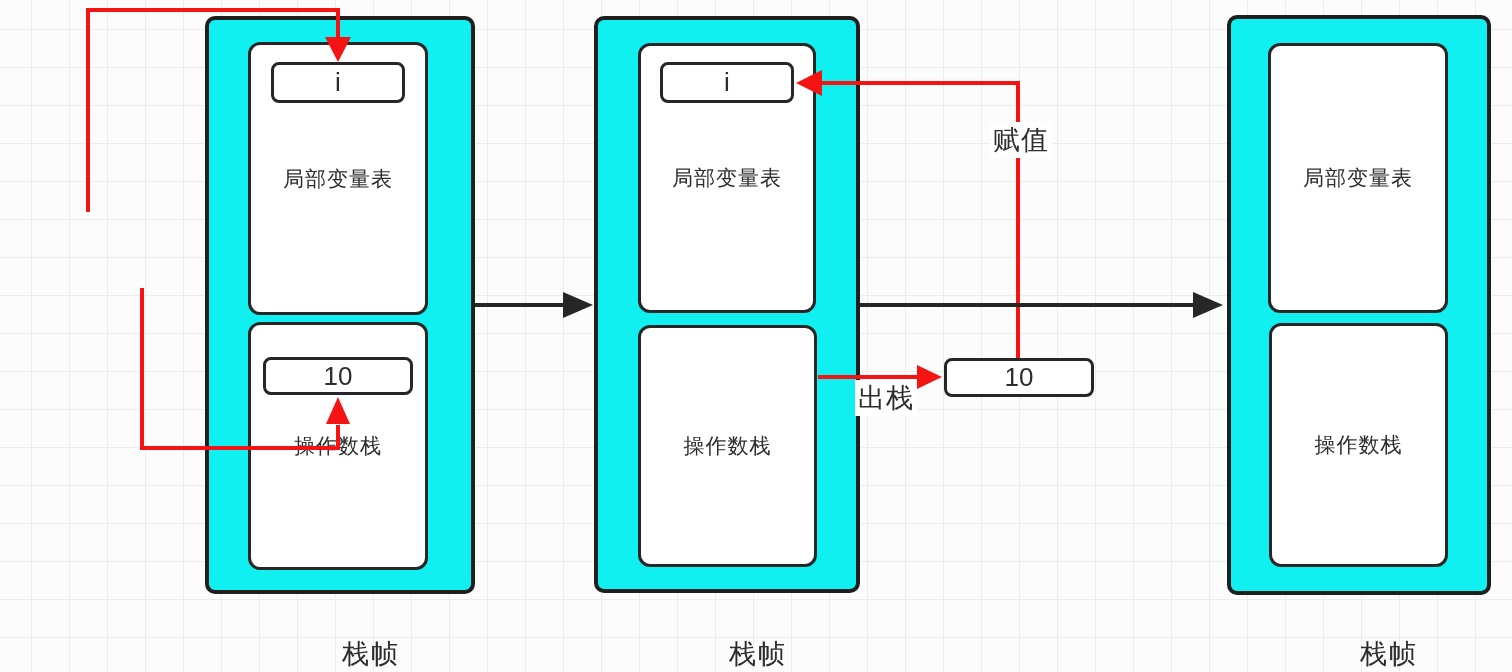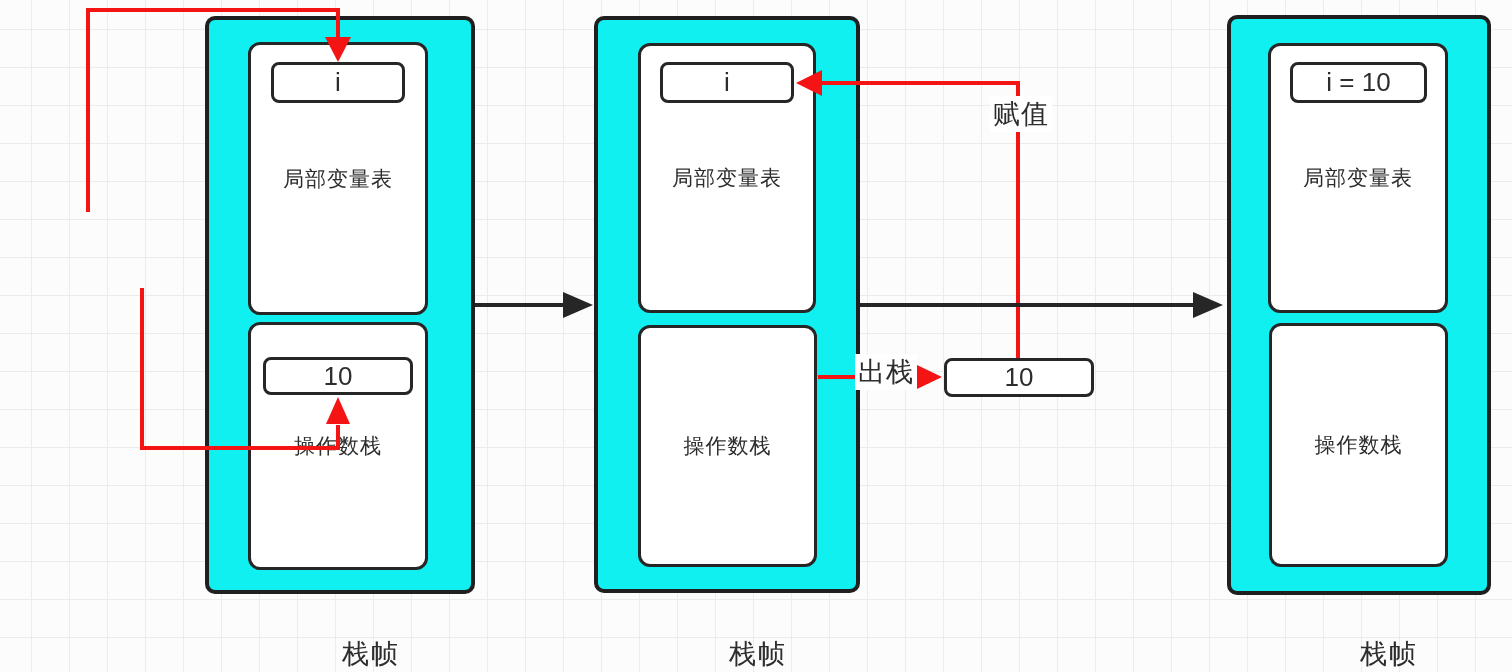--- a/index.html
+++ b/index.html
@@ -81,20 +81,21 @@
 
   
   .anno {
     position: absolute;
     background: #ffffff;
     font-size: 27px;
     color: #2d2d2d;
     padding: 0 3px;
     z-index: 3;
     letter-spacing: 1px;
+    margin-top: 26px;
   }
   #anno-assign { left: 990px; top: 96px; }
   #anno-pop    { left: 855px; top: 354px; }
 
   
   #popped-box {
     position: absolute;
     left: 944px; top: 358px; width: 150px; height: 39px;
     background: #ffffff;
     border: 3px solid #262626;
@@ -153,21 +154,20 @@
       <div class="slot">i</div>
       <span class="inner-title">局部变量表</span>
     </div>
     <div class="inner-box os">
       <span class="inner-title">操作数栈</span>
     </div>
   </div>
 
   <div class="frame" id="frame3">
     <div class="inner-box lvt">
-      <div class="slot">i = 10</div>
       <span class="inner-title">局部变量表</span>
     </div>
     <div class="inner-box os">
       <span class="inner-title">操作数栈</span>
     </div>
   </div>
 
   <svg class="arrows" width="1512" height="672" viewBox="0 0 1512 672">
 
     <g>

